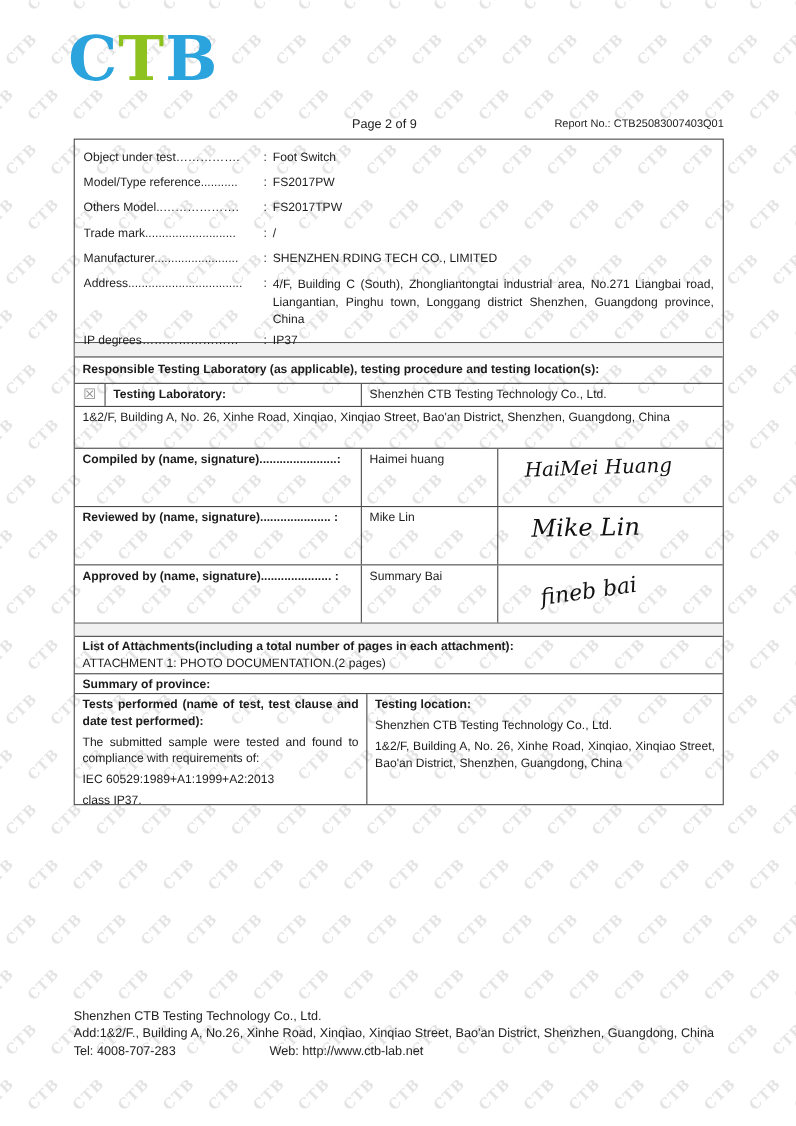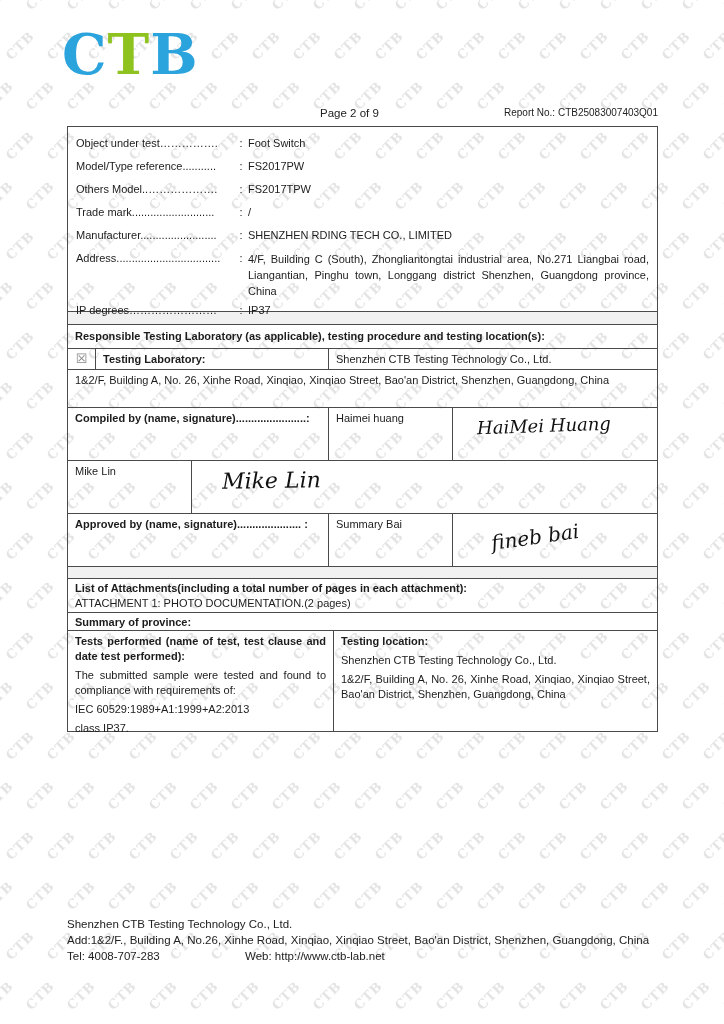--- a/index.html
+++ b/index.html
@@ -575,20 +575,21 @@
 
       <div class="flex-row signer-row row">
         <div class="cell signer-label cell-border-r bold">Compiled by (name, signature).......................:</div>
         <div class="cell signer-name cell-border-r">Haimei huang</div>
         <div class="cell signer-sig">
           <span class="signature sig-0">HaiMei Huang</span>
         </div>
       </div>
 
       <div class="flex-row signer-row row">
+        <div class="cell signer-label cell-border-r bold">Reviewed by (name, signature)..................... :</div>
         <div class="cell signer-name cell-border-r">Mike Lin</div>
         <div class="cell signer-sig">
           <span class="signature sig-1">Mike Lin</span>
         </div>
       </div>
 
       <div class="flex-row signer-row row">
         <div class="cell signer-label cell-border-r bold">Approved by (name, signature)..................... :</div>
         <div class="cell signer-name cell-border-r">Summary Bai</div>
         <div class="cell signer-sig">

